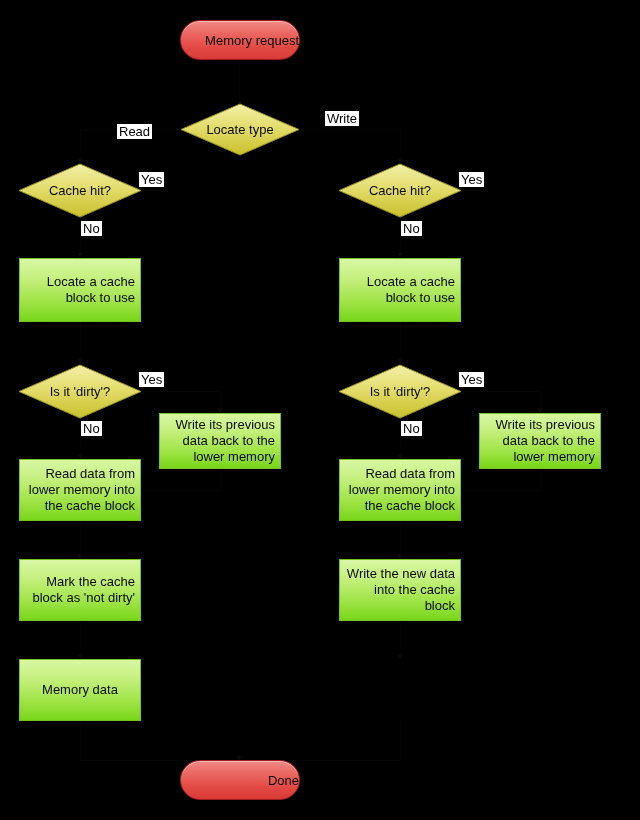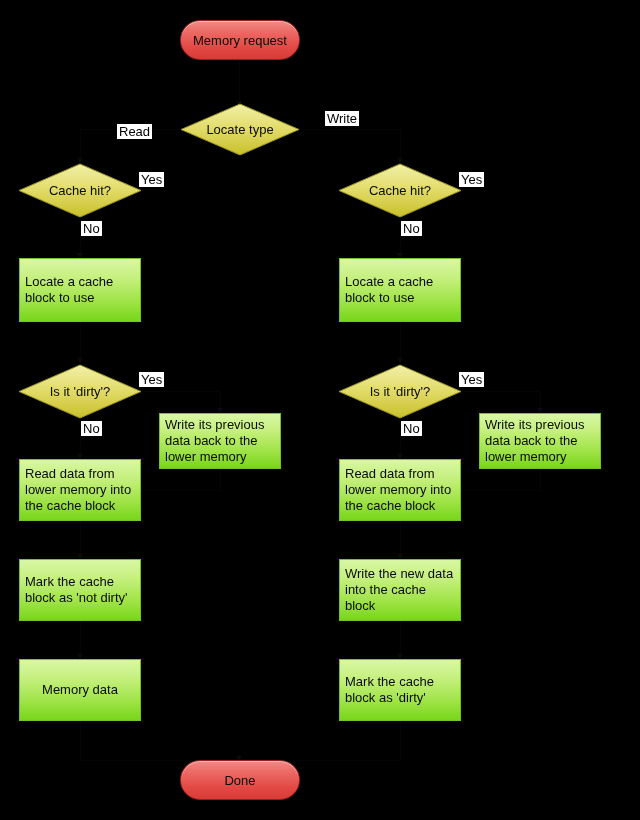--- a/index.html
+++ b/index.html
@@ -24,39 +24,39 @@
     border-left:5px solid #0b0b0b;border-right:0;
   }
 
   
   .terminal{
     position:absolute;box-sizing:border-box;
     border-radius:999px;
     border:1px solid #a01c1c;
     background:linear-gradient(to bottom,#f08a86 0%,#ec6b66 28%,#e34a45 68%,#d93b37 100%);
     box-shadow:inset 0 1px 0 rgba(255,255,255,.45);
-    display:flex;align-items:center;justify-content:center;text-align:center;
+    display:flex;align-items:center;justify-content:flex-end;text-align:center;
     color:#0a0a0a;font-size:13px;line-height:15px;
   }
 
   
   .decision{position:absolute;}
   .decision svg{position:absolute;left:0;top:0;display:block;}
   .decision .dtext{
     position:absolute;left:0;top:0;width:100%;height:100%;
     display:flex;align-items:center;justify-content:center;text-align:center;
     color:#0a0a0a;font-size:13px;line-height:15px;
   }
 
   
   .process{
     position:absolute;box-sizing:border-box;
     border:1px solid #76c423;
     background:linear-gradient(to bottom,#d8f7a4 0%,#c6f07f 30%,#9ee345 70%,#78d61a 100%);
-    display:flex;align-items:center;justify-content:center;text-align:left;
+    display:flex;align-items:center;justify-content:center;text-align:right;
     color:#0a0a0a;font-size:13px;line-height:16px;
     padding:7px 5px;
   }
 
   
   .edgelabel{
     position:absolute;background:#ffffff;color:#000000;
     font-size:13px;line-height:15px;padding:0 2px;white-space:nowrap;
   }
 
@@ -256,23 +256,20 @@
   </div>
 
   <div class="process" style="left:339px;top:559px;width:122px;height:62px;">
     <span>Write the new data into the cache block</span>
   </div>
 
   <div class="process" style="left:19px;top:659px;width:122px;height:62px;">
     <span>Memory data</span>
   </div>
 
-  <div class="process" style="left:339px;top:659px;width:122px;height:62px;">
-    <span>Mark the cache block as 'dirty'</span>
-  </div>
 
   <div class="terminal" style="left:180px;top:760px;width:120px;height:40px;">
     <span>Done</span>
   </div>
 
   <div class="watermark" style="left:537px;top:794px;margin-top:40px;">
     <div class="wm-php">php</div>
     <div class="wm-cn">中文网</div>
   </div>
 

